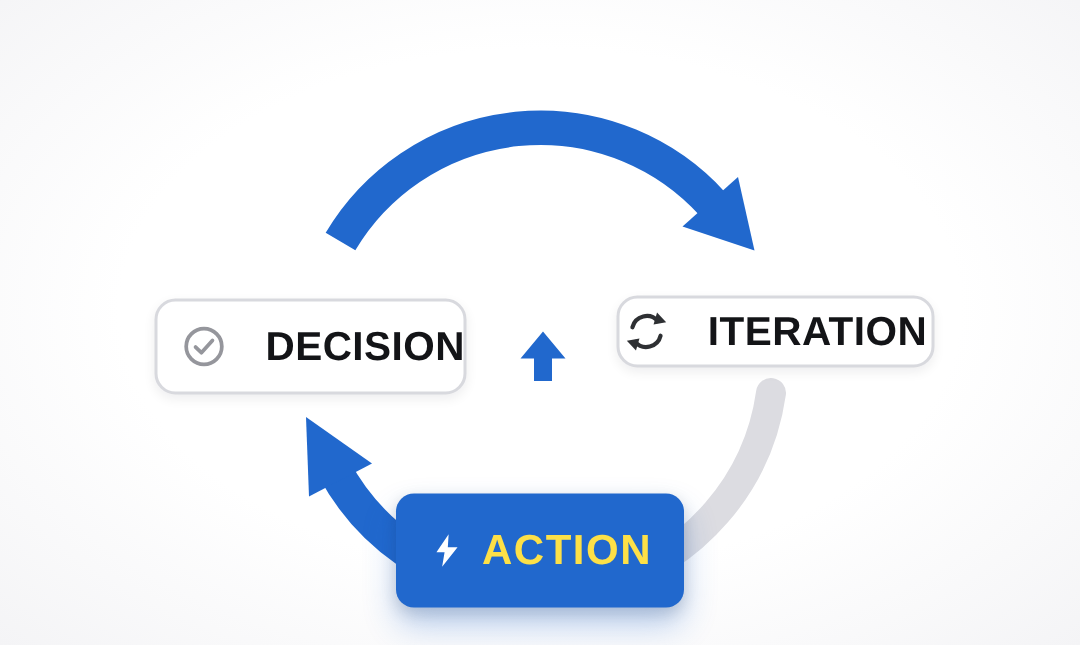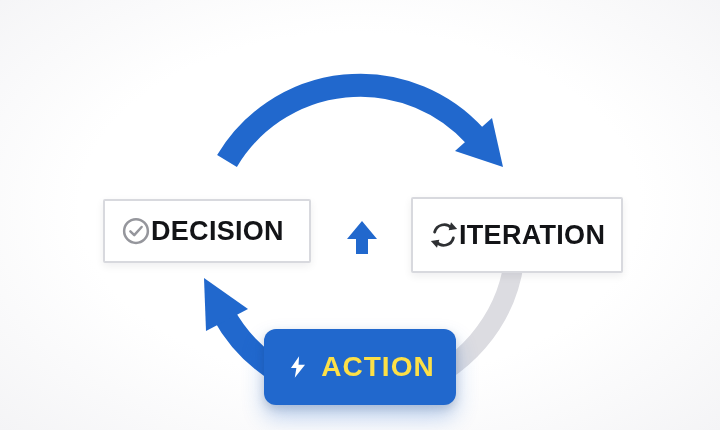--- a/index.html
+++ b/index.html
@@ -17,37 +17,37 @@
   }
   svg.arcs {
     position: absolute;
     left: 0;
     top: 0;
   }
   .box {
     position: absolute;
     display: flex;
     align-items: center;
-    gap: 0;
+    gap: 26px;
     background: #ffffff;
     border: 2px solid #d8d9de;
-    border-radius: 2px;
+    border-radius: 14px;
     box-shadow: 0 3px 8px rgba(20, 20, 30, 0.07);
     box-sizing: border-box;
     padding: 0 16px;
   }
   .box .label {
     font-weight: 700;
     font-size: 27px;
     color: #131417;
     letter-spacing: 0.3px;
     white-space: nowrap;
   }
   .box.decision { left: 103px; top: 199px; width: 208px; height: 64px; }
-  .box.iteration { left: 411px; top: 197px; width: 212px; height: 76px; }
+  .box.iteration { left: 411px; top: 197px; width: 212px; height: 48px; justify-content: center; }
   .box.action {
     left: 264px; top: 329px; width: 192px; height: 76px;
     justify-content: center;
     background: #2168cd;
     border: none;
     border-radius: 12px;
     box-shadow: 0 12px 22px rgba(33, 104, 205, 0.30), 0 4px 10px rgba(0, 0, 0, 0.15);
     gap: 10px;
   }
   .box.action .label {

